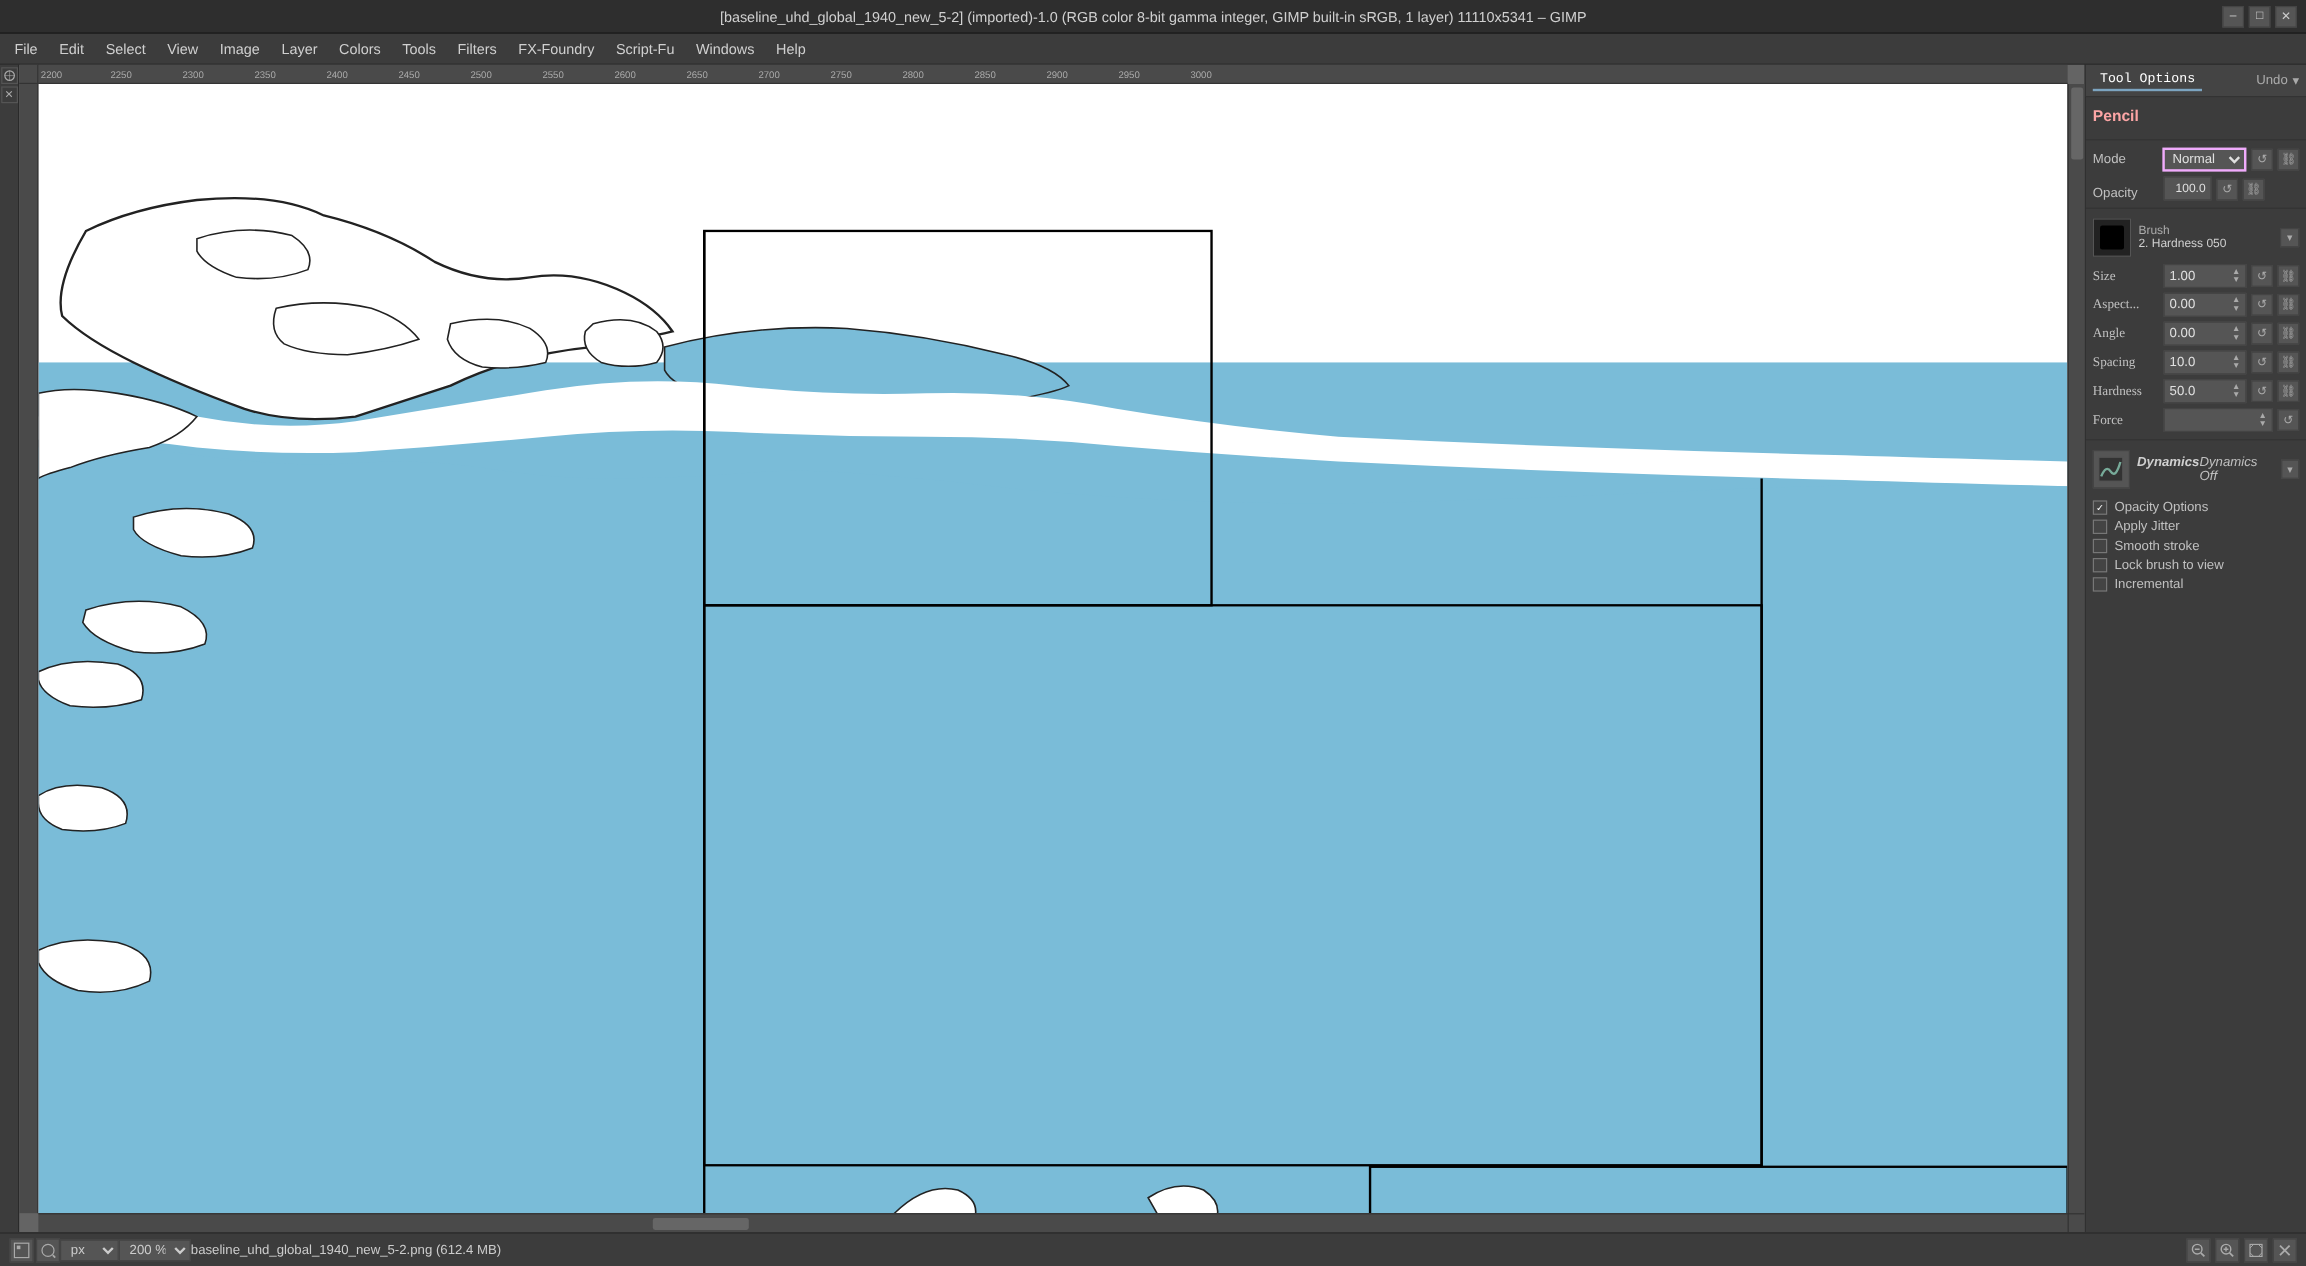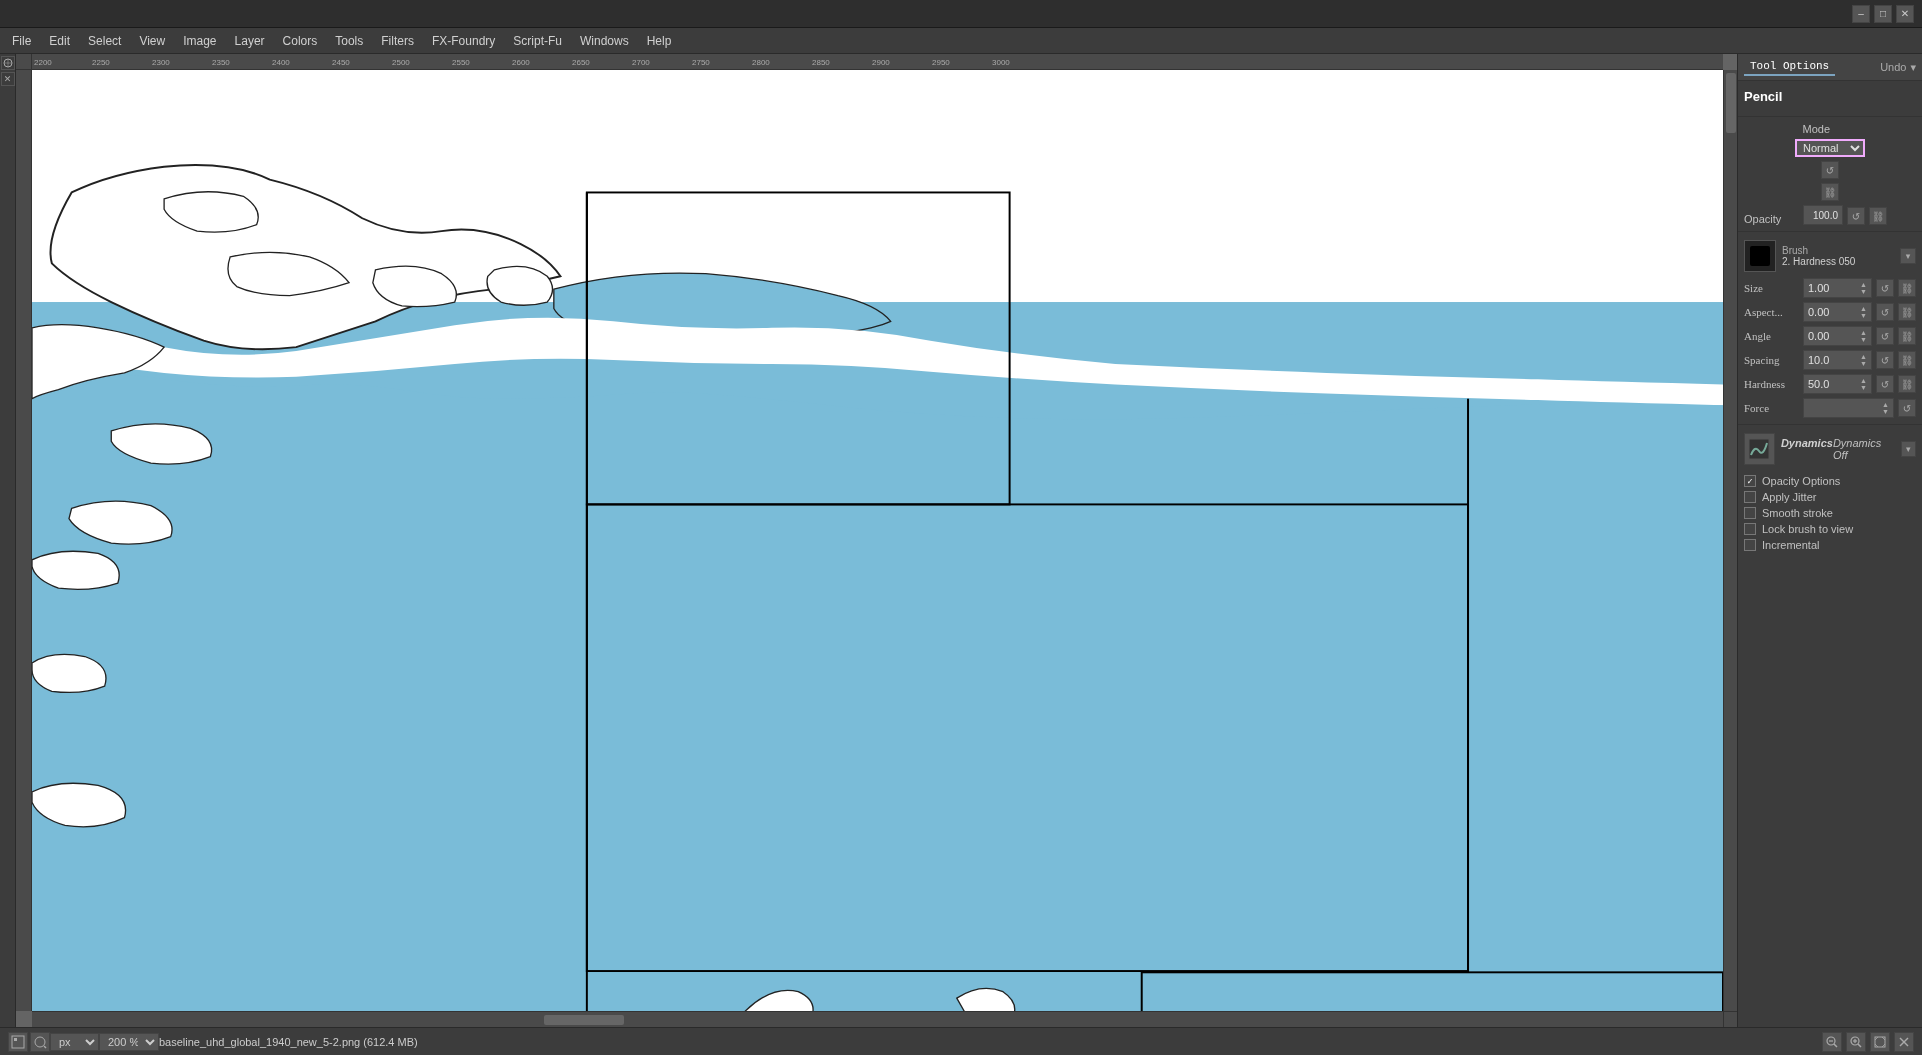--- a/index.html
+++ b/index.html
@@ -180,21 +180,21 @@
     
     #tool-icon-area {
       padding: 6px;
       display: flex;
       flex-direction: column;
       gap: 4px;
     }
     .tool-label {
       font-size: 13px;
       font-weight: bold;
-      color: #ffffff;
+      color: #fca5a5;
       padding: 2px 0;
     }
 
     
     .prop-row {
       display: flex;
       align-items: center;
       padding: 2px 6px;
       gap: 4px;
       min-height: 22px;
@@ -252,21 +252,20 @@
       font-size: 10px;
       color: #aaa;
     }
 
     
     .mode-row {
       display: flex;
       align-items: center;
       padding: 2px 6px;
       gap: 4px;
-      flex-direction: column;
     }
     .mode-label { width: 55px; font-size: 11px; color: #c0c0c0; }
     .mode-select {
       flex: 1;
       background: #555;
       border: 2px solid #f0abfc;
       color: #e0e0e0;
       font-size: 11px;
       height: 20px;
       padding: 0 2px;
@@ -460,20 +459,21 @@
       border-radius: 2px;
       width: 10px;
       height: 60px;
       margin-top: 20%;
     }
   </style>
 </head>
 <body>
 
 <div id="title-bar">
+  <span id="title-bar-title">[baseline_uhd_global_1940_new_5-2] (imported)-1.0 (RGB color 8-bit gamma integer, GIMP built-in sRGB, 1 layer) 11110x5341 – GIMP</span>
   <div id="title-bar-controls">
     <div class="title-btn">–</div>
     <div class="title-btn">□</div>
     <div class="title-btn">✕</div>
   </div>
 </div>
 
 <div id="menu-bar">
   <span class="menu-item">File</span>
   <span class="menu-item">Edit</span>

